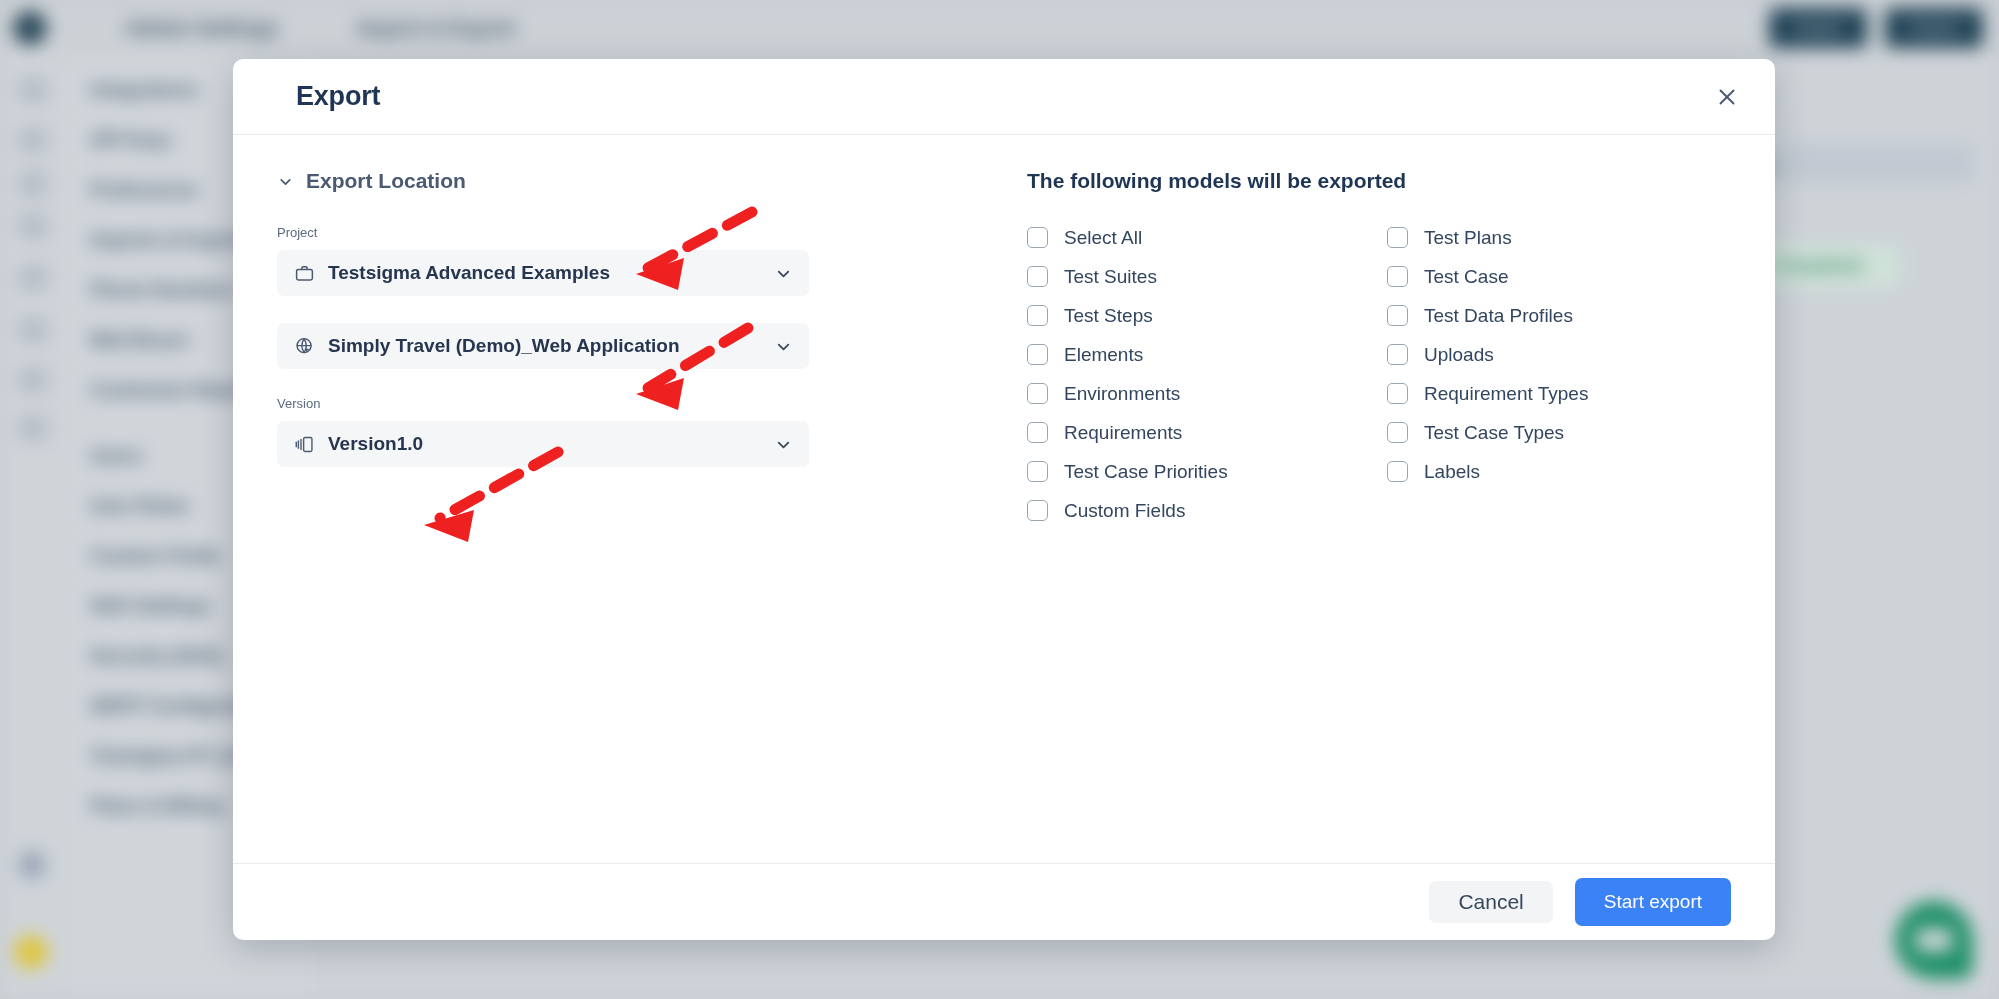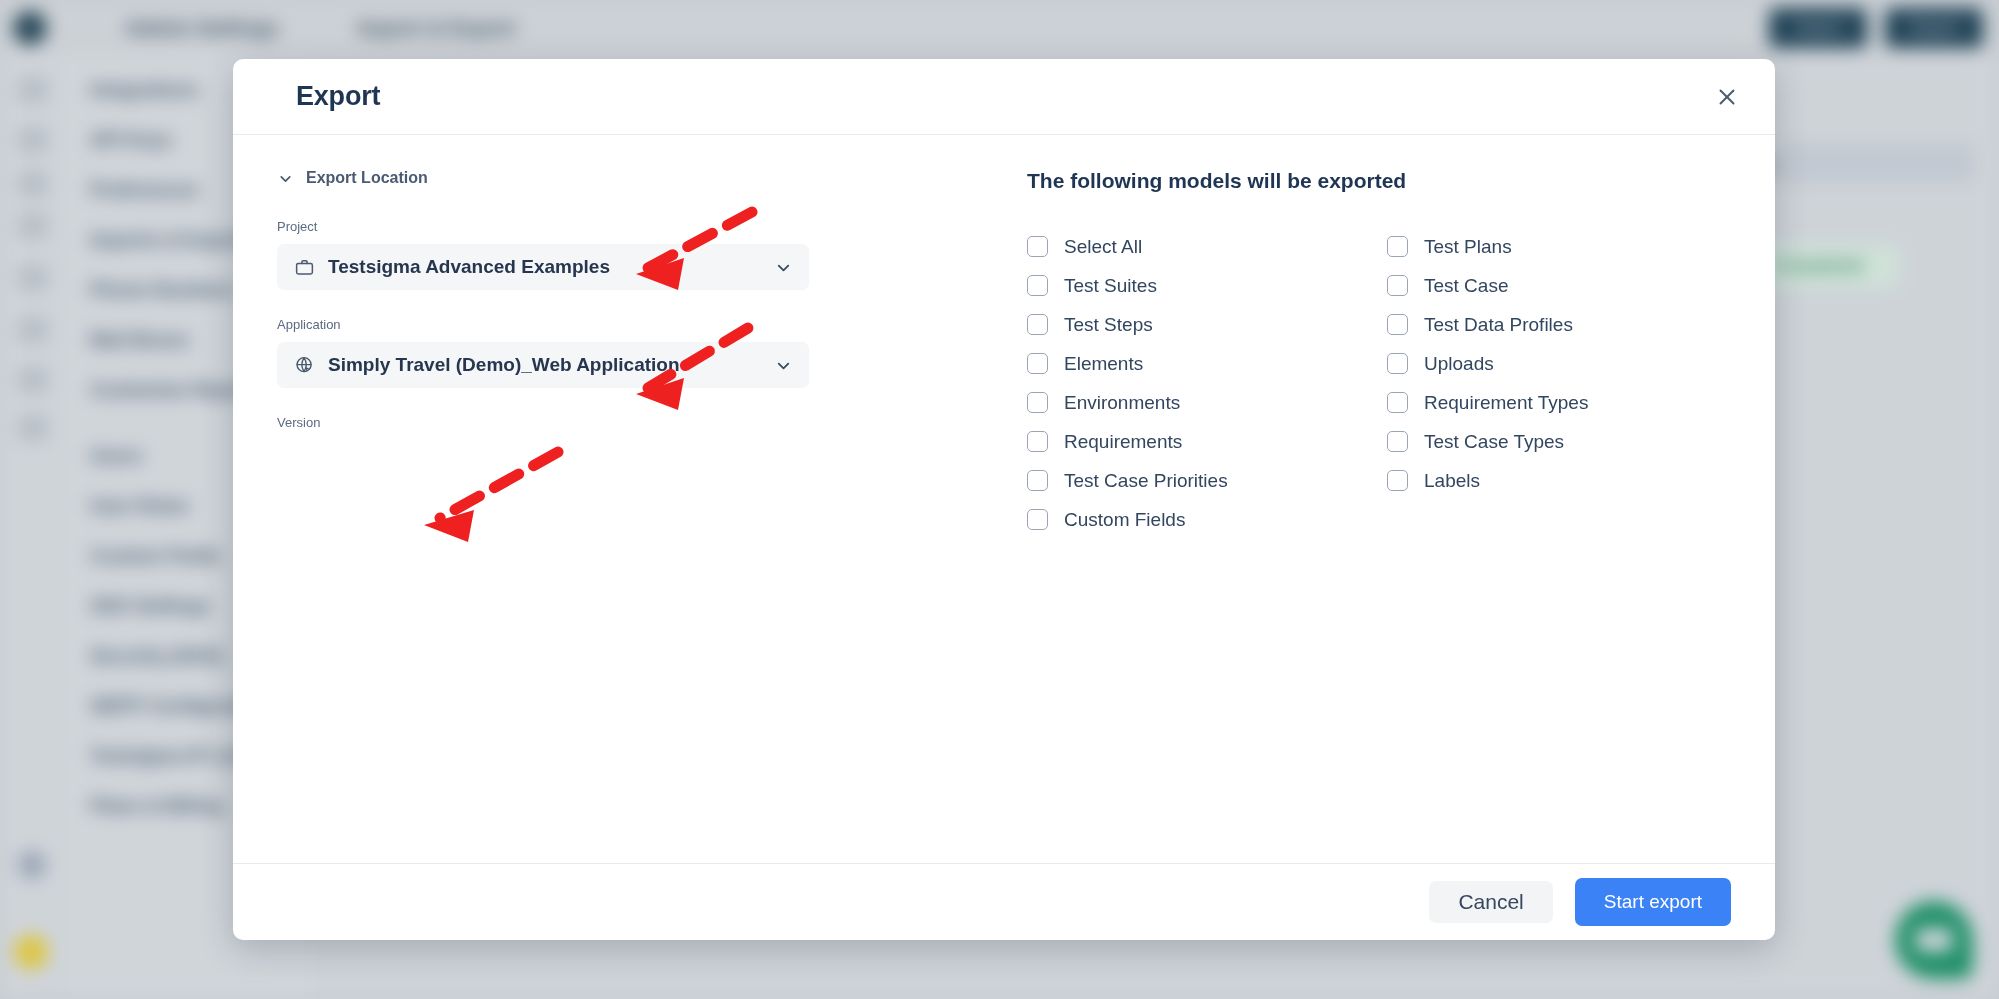--- a/index.html
+++ b/index.html
@@ -137,21 +137,21 @@
     min-height: 0;
   }
   #left-col { width: 620px; flex: 0 0 620px; }
   #right-col { flex: 1 1 auto; padding-left: 130px; }
 
   #export-location-row {
     display: flex; align-items: center; gap: 12px;
     cursor: pointer; margin-bottom: 32px;
   }
   #export-location-label {
-    font-size: 16px; font-weight: 600; color: #4a5a72;
+    font-size: 21px; font-weight: 600; color: #4a5a72;
   }
 
   .field-group { margin-bottom: 27px; }
   .field-label {
     font-size: 13px; color: #5b6b80; font-weight: 500;
     margin-bottom: 10px;
   }
   .field-select {
     width: 532px; height: 46px;
     background: #f4f6f8;
@@ -173,21 +173,21 @@
     margin-bottom: 34px;
   }
   #models-grid {
     display: grid;
     grid-template-columns: 360px 360px;
     column-gap: 0px;
     row-gap: 0px;
     align-content: start;
   }
   .model-item {
-    display: flex; align-items: center; gap: 16px;
+    display: flex; gap: 16px;
     height: 39px;
     cursor: pointer;
   }
   .cbox {
     width: 21px; height: 21px; flex: 0 0 21px;
     border: 1.7px solid #9aa5b4;
     border-radius: 5px;
     background: #ffffff;
   }
   .model-label {
@@ -310,40 +310,55 @@
             <span class="field-value">Testsigma Advanced Examples</span>
             <span class="field-caret">
               <svg width="19" height="19" viewBox="0 0 20 20" fill="none" stroke="#3c4b61" stroke-width="1.9" stroke-linecap="round" stroke-linejoin="round">
                 <polyline points="5,8 10,13 15,8"></polyline>
               </svg>
             </span>
           </div>
         </div>
 
         <div class="field-group">
-          <div class="field-label">Application</div>
           <div class="field-select">
             <span class="field-icon">
               <svg width="21" height="21" viewBox="0 0 24 24" fill="none" stroke="#4c5a70" stroke-width="1.6" stroke-linecap="round" stroke-linejoin="round">
                 <circle cx="11.5" cy="11" r="8"></circle>
                 <path d="M3.5 11h16M11.5 3a15 15 0 0 1 0 16M11.5 3a15 15 0 0 0 0 16"></path>
                 <path d="M12.3 13.4l5.3 2.1-2.3.9-.9 2.3z" fill="#4c5a70" stroke="none"></path>
               </svg>
             </span>
             <span class="field-value">Simply Travel (Demo)_Web Application</span>
             <span class="field-caret">
               <svg width="19" height="19" viewBox="0 0 20 20" fill="none" stroke="#3c4b61" stroke-width="1.9" stroke-linecap="round" stroke-linejoin="round">
                 <polyline points="5,8 10,13 15,8"></polyline>
               </svg>
             </span>
           </div>
         </div>
 
         <div class="field-group">
           <div class="field-label">Version</div>
+          <div class="field-select">
+            <span class="field-icon">
+              <svg width="21" height="21" viewBox="0 0 24 24" fill="none" stroke="#4c5a70" stroke-width="1.6" stroke-linecap="round" stroke-linejoin="round">
+                <rect x="11" y="4" width="9.5" height="16" rx="1.6"></rect>
+                <path d="M8 6.2v11.6"></path>
+                <path d="M5 7.8v8.4"></path>
+                <path d="M2.6 9.3v5.4"></path>
+              </svg>
+            </span>
+            <span class="field-value">Version1.0</span>
+            <span class="field-caret">
+              <svg width="19" height="19" viewBox="0 0 20 20" fill="none" stroke="#3c4b61" stroke-width="1.9" stroke-linecap="round" stroke-linejoin="round">
+                <polyline points="5,8 10,13 15,8"></polyline>
+              </svg>
+            </span>
+          </div>
         </div>
       </div>
 
       <div id="right-col">
         <div id="models-title">The following models will be exported</div>
         <div id="models-grid">
           <div class="model-item">
             <span class="cbox"></span>
             <span class="model-label">Select All</span>
           </div>

